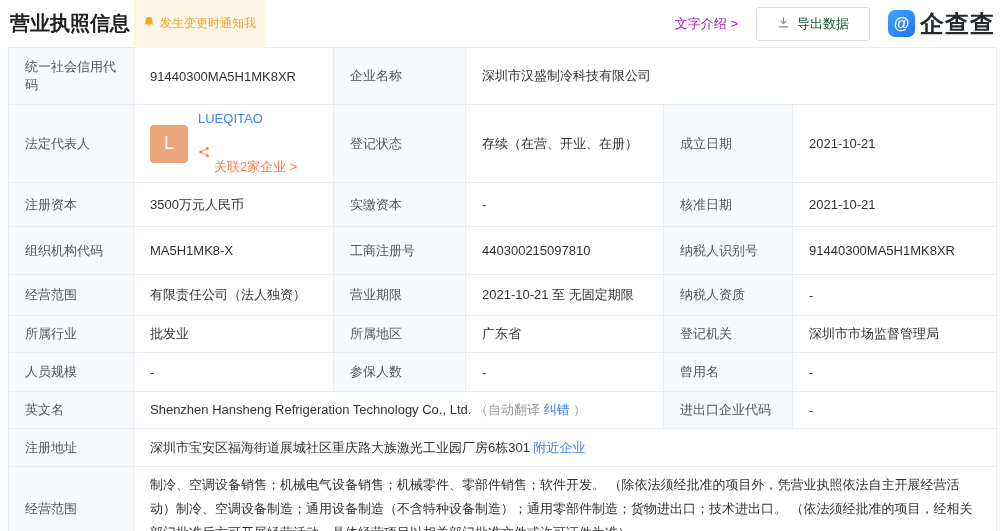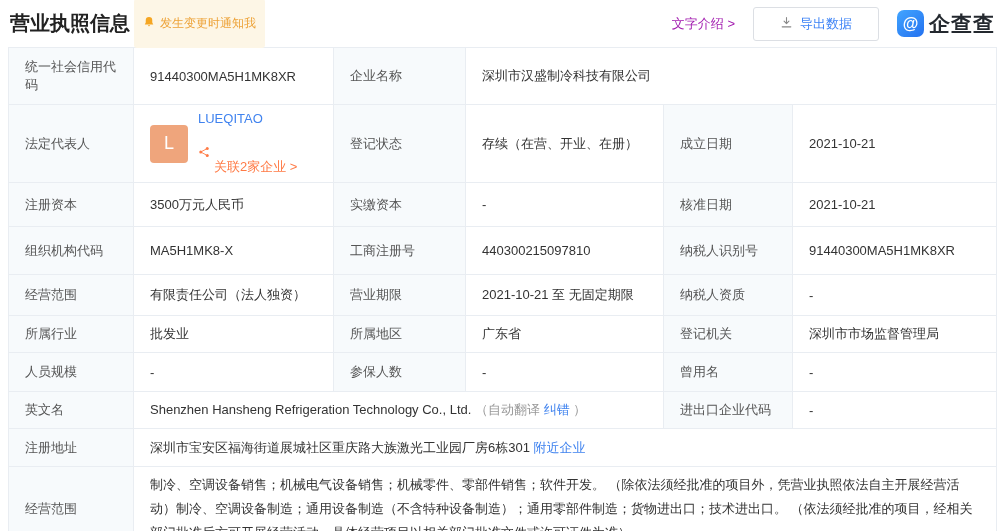--- a/index.html
+++ b/index.html
@@ -15,31 +15,31 @@
   .notify-badge {
     margin-left:4px; display:inline-flex; align-items:center; gap:5px;
     background:#fdf6e6; color:#eda237; font-size:12px;
     padding:16px 9px; border-radius:3px; cursor:pointer;
   }
   .header-right { margin-left:auto; display:flex; align-items:center; gap:18px; }
   .intro-link { font-size:13px; color:#a21caf; cursor:pointer; text-decoration:none; }
   .export-btn {
     display:inline-flex; align-items:center; gap:7px;
     background:#fff; border:1px solid #dcdfe4; border-radius:3px;
-    padding:7px 26px; font-size:13px; color:#3b82f6; cursor:pointer;
+    padding:7px 20px; font-size:13px; color:#14532d; cursor:pointer;
     font-family:inherit;
   }
   .brand { display:flex; align-items:center; gap:5px; }
   .brand-icon {
     width:27px; height:27px; border-radius:7px;
     background:linear-gradient(140deg,#42a5ff,#2371f0);
     color:#fff; font-weight:bold; font-size:16px;
     display:flex; align-items:center; justify-content:center;
   }
-  .brand-text { font-size:21px; font-weight:bold; color:#24292f; letter-spacing:1px; }
+  .brand-text { font-size:24px; font-weight:bold; color:#24292f; letter-spacing:1px; }
   
   .info-table {
     width:989px; margin:0 8px; border-collapse:collapse; table-layout:fixed;
   }
   .info-table td {
     border:1px solid #e9edf2; font-size:13px; padding:6px 16px;
     vertical-align:middle; word-break:break-all;
   }
   td.lbl { background:#f7fafc; color:#555; }
   td.val { color:#333; background:#fff; }

